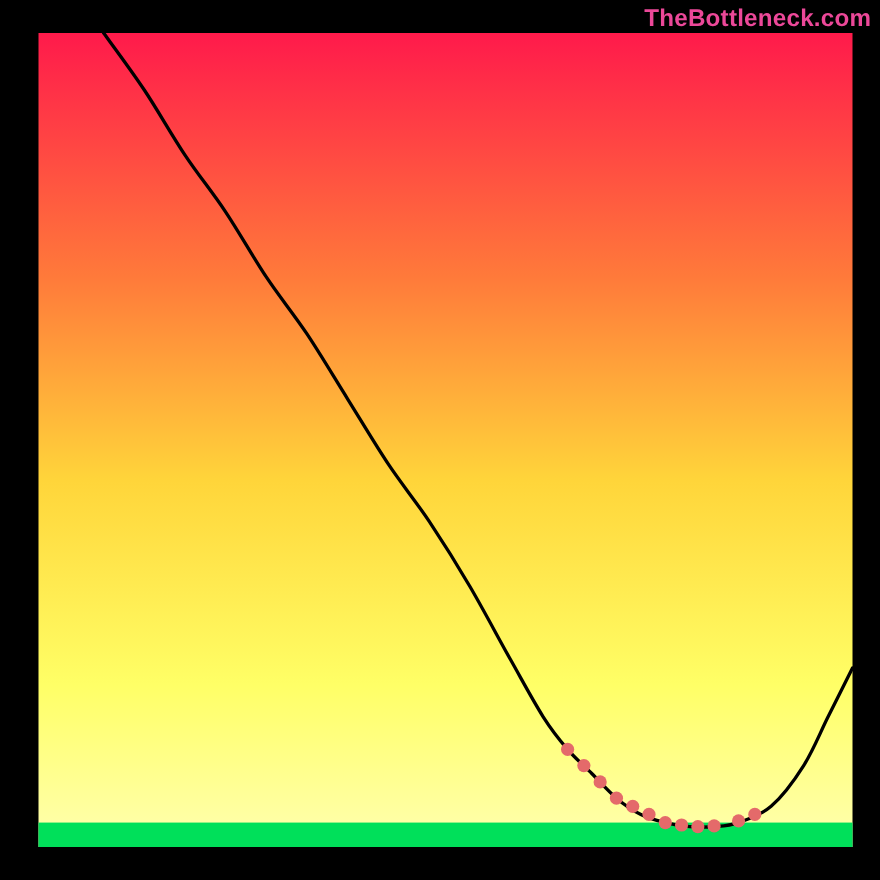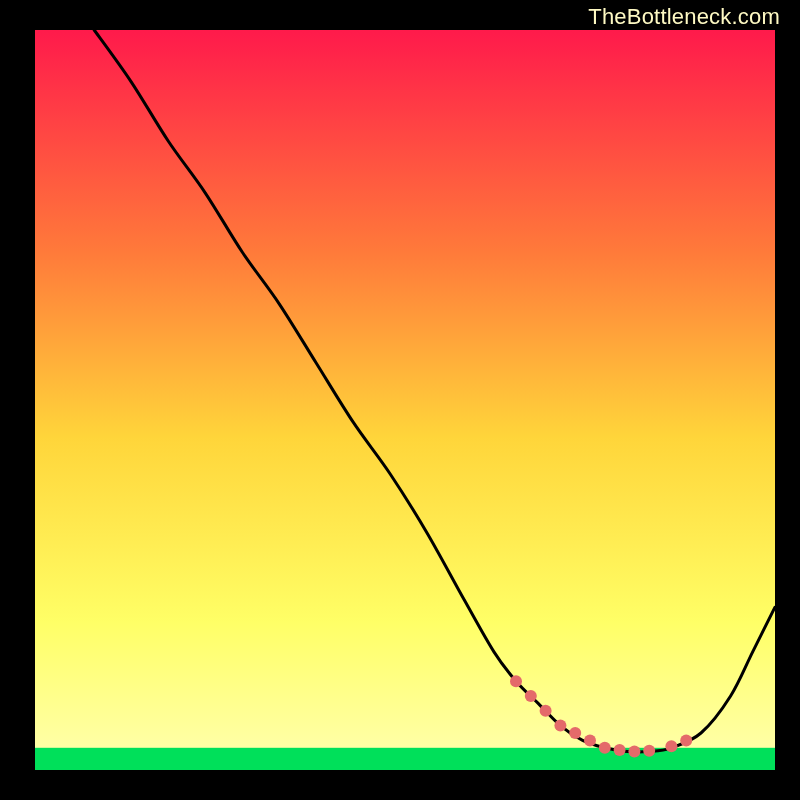--- a/index.html
+++ b/index.html
@@ -12,24 +12,24 @@
     font-family: Arial, Helvetica, sans-serif;
   }
   .chart-wrap {
     position: relative;
     width: 800px;
     height: 800px;
   }
   .watermark {
     position: absolute;
     top: 4px;
-    right: 20px;
-    color: #fef9c3;
+    right: 8px;
+    color: #ec4899;
     font-size: 22px;
-    font-weight: 400;
+    font-weight: 700;
     letter-spacing: 0.2px;
     user-select: none;
   }
   svg {
     display: block;
   }
 </style>
 </head>
 <body>
 

